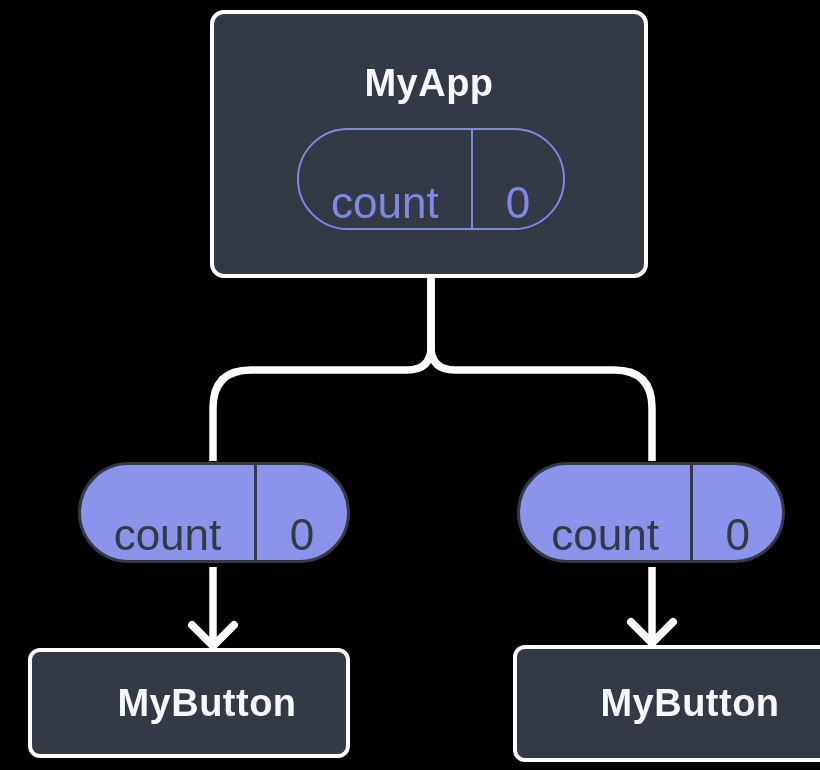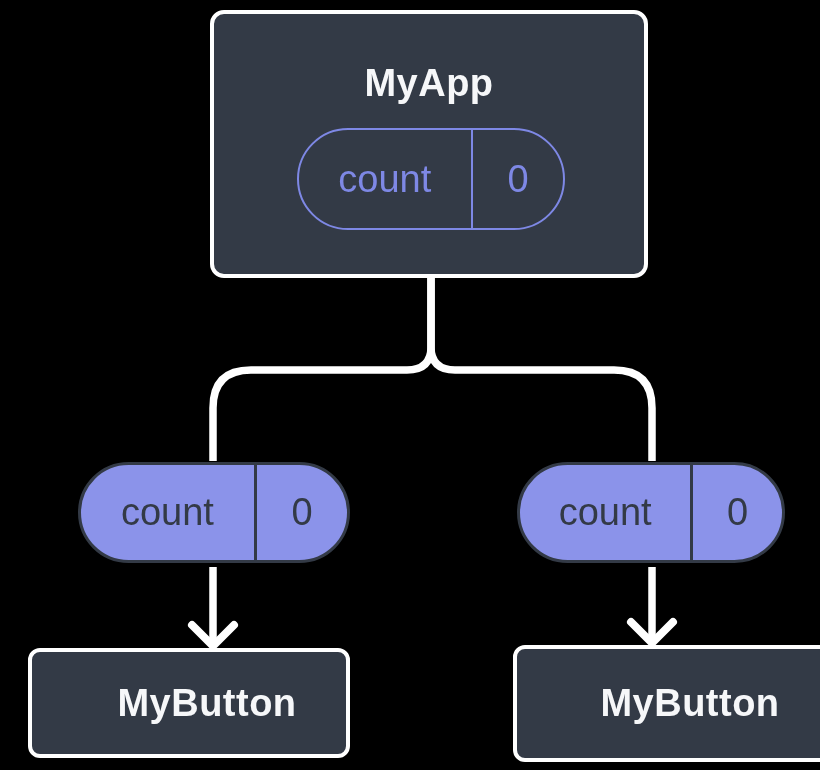--- a/index.html
+++ b/index.html
@@ -35,23 +35,23 @@
   .btn-box-left{left:8px;top:648px;width:322px;height:110px;}
   .btn-box-right{left:493px;top:645px;width:318px;height:117px;}
   .node-title{
     font-size:38px;font-weight:600;letter-spacing:.5px;color:var(--node-text);
   }
   .app-box .node-title{margin-top:48px;}
 
   
   .pill{
     position:absolute;
-    display:flex;align-items:center;
+    display:flex;align-items:flex-end;
     border-radius:60px;overflow:hidden;
-    font-size:38px;
+    font-size:44px;
   }
   .pill-cell{display:flex;align-items:center;justify-content:center;}
   .pill-key{flex:0 0 65%;}
   .pill-val{flex:1 1 auto;}
   .pill-divider{flex:0 0 auto;align-self:stretch;}
 
   .pill-outlined{
     left:277px;top:128px;width:268px;height:102px;
     border:2.5px solid var(--pill-outline);
     color:var(--pill-outline);

